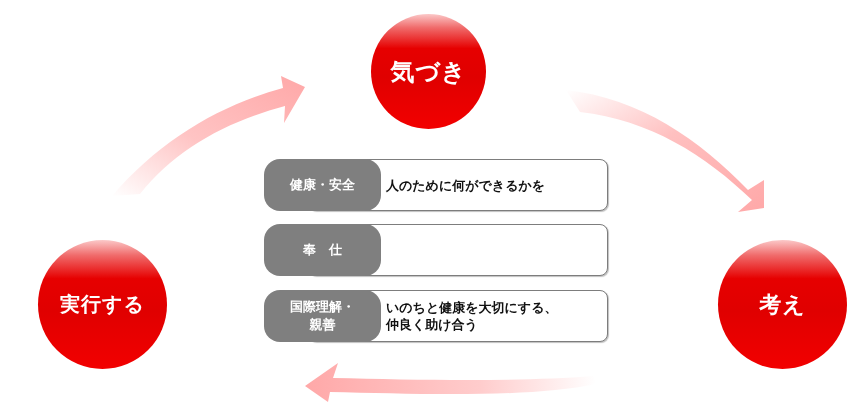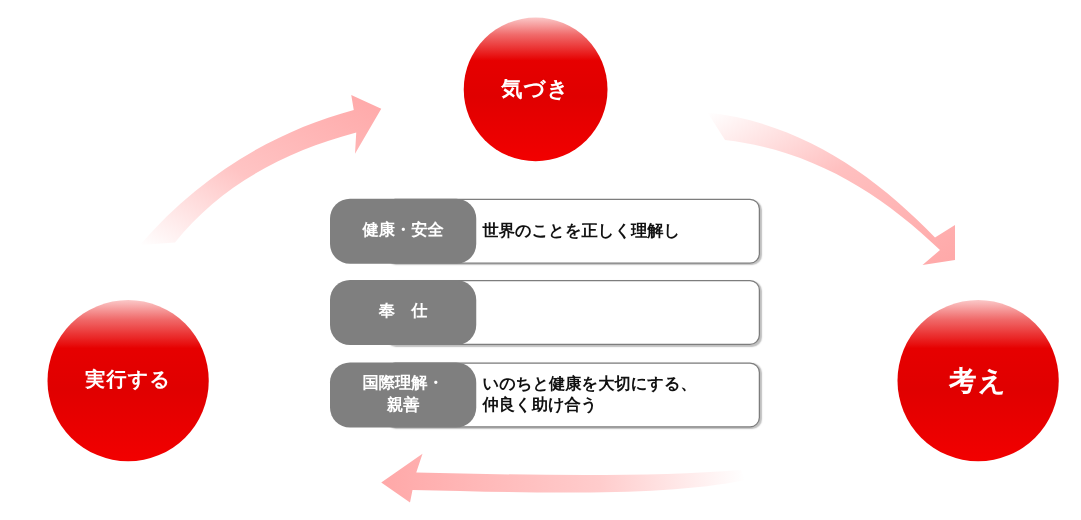--- a/index.html
+++ b/index.html
@@ -26,26 +26,26 @@
       display: flex;
       align-items: center;
       justify-content: center;
       color: #ffffff;
       font-weight: bold;
       letter-spacing: 1px;
     }
     .circle.top {
       left: 371px; top: 14px;
       width: 115px; height: 115px;
-      font-size: 17px;
+      font-size: 24px;
     }
     .circle.left {
       left: 38px; top: 240px;
       width: 129px; height: 129px;
-      font-size: 16px;
+      font-size: 20px;
       text-align: right;
     }
     .circle.right {
       left: 718px; top: 240px;
       width: 129px; height: 129px;
       font-size: 22px;
     }
     .row {
       position: absolute;
       left: 248px;
@@ -130,21 +130,21 @@
 <div class="circle right">
   <span>考え</span>
 </div>
 <div class="circle left">
   <span>実行する</span>
 </div>
 
 <div class="row row1">
   <div class="box"></div>
   <div class="label">健康・安全</div>
-  <div class="desc">世界のことを正しく理解し</div>
+  <div class="desc">人のために何ができるかを</div>
 </div>
 
 <div class="row row2">
   <div class="box"></div>
   <div class="label">奉　仕</div>
 </div>
 
 <div class="row row3">
   <div class="box"></div>
   <div class="label">国際理解・

